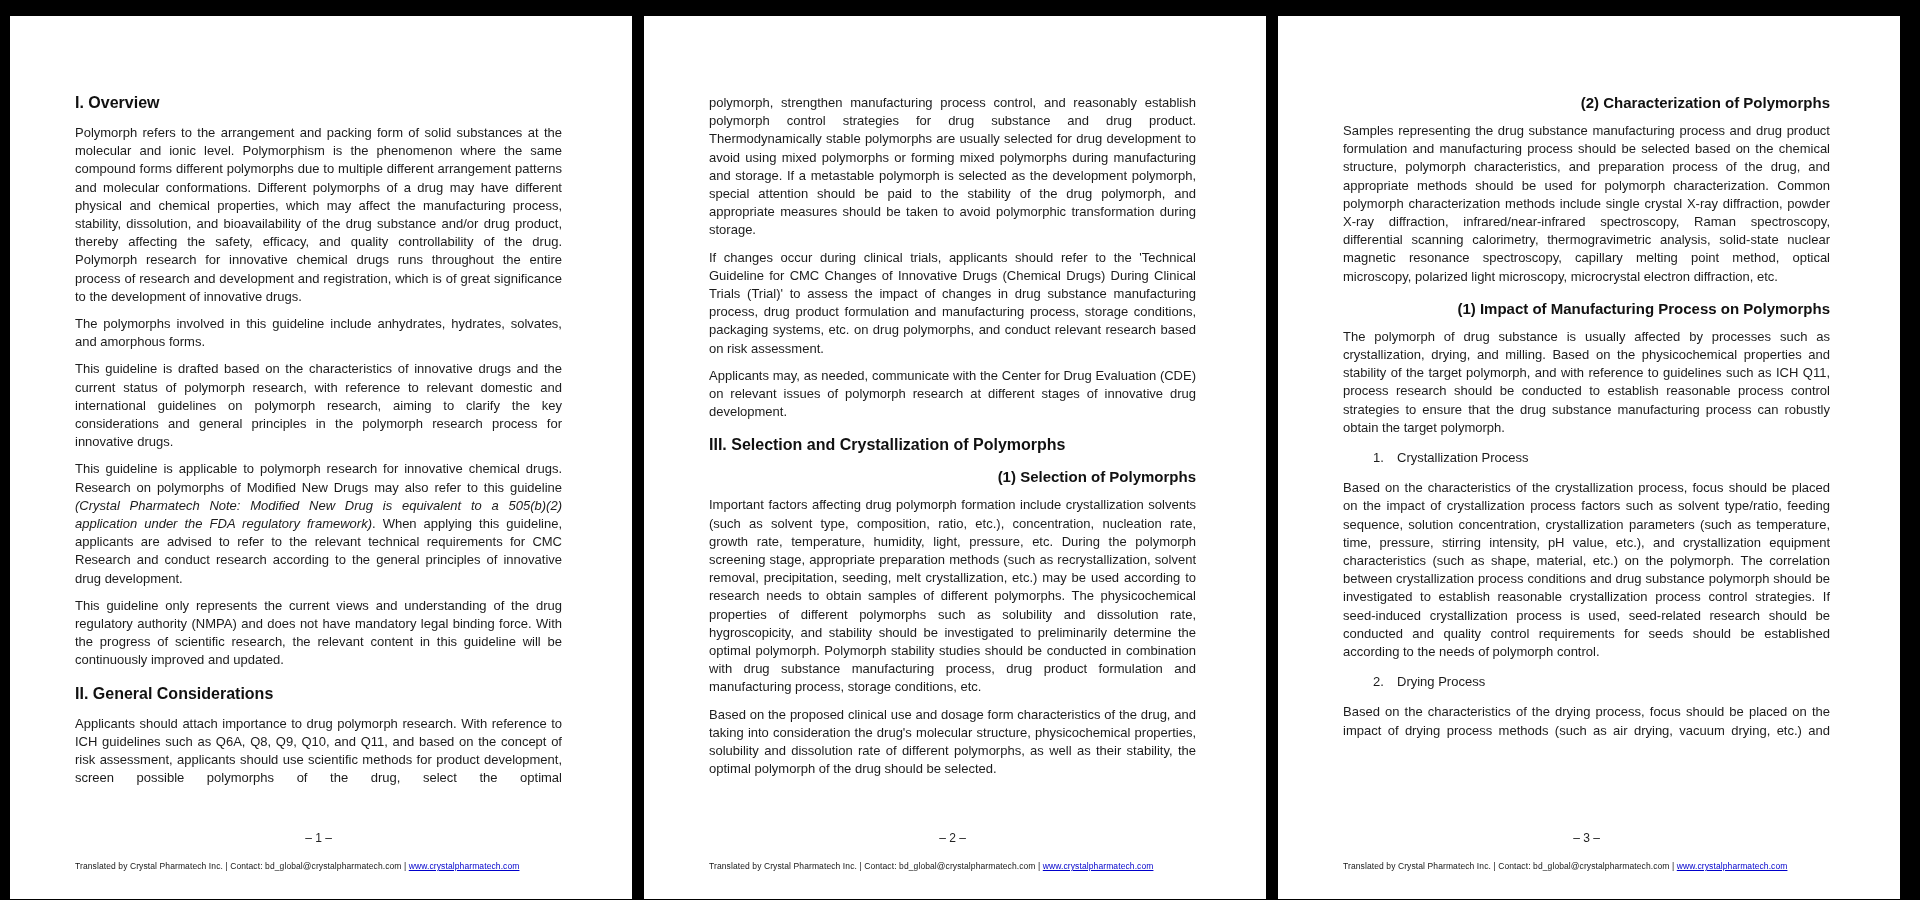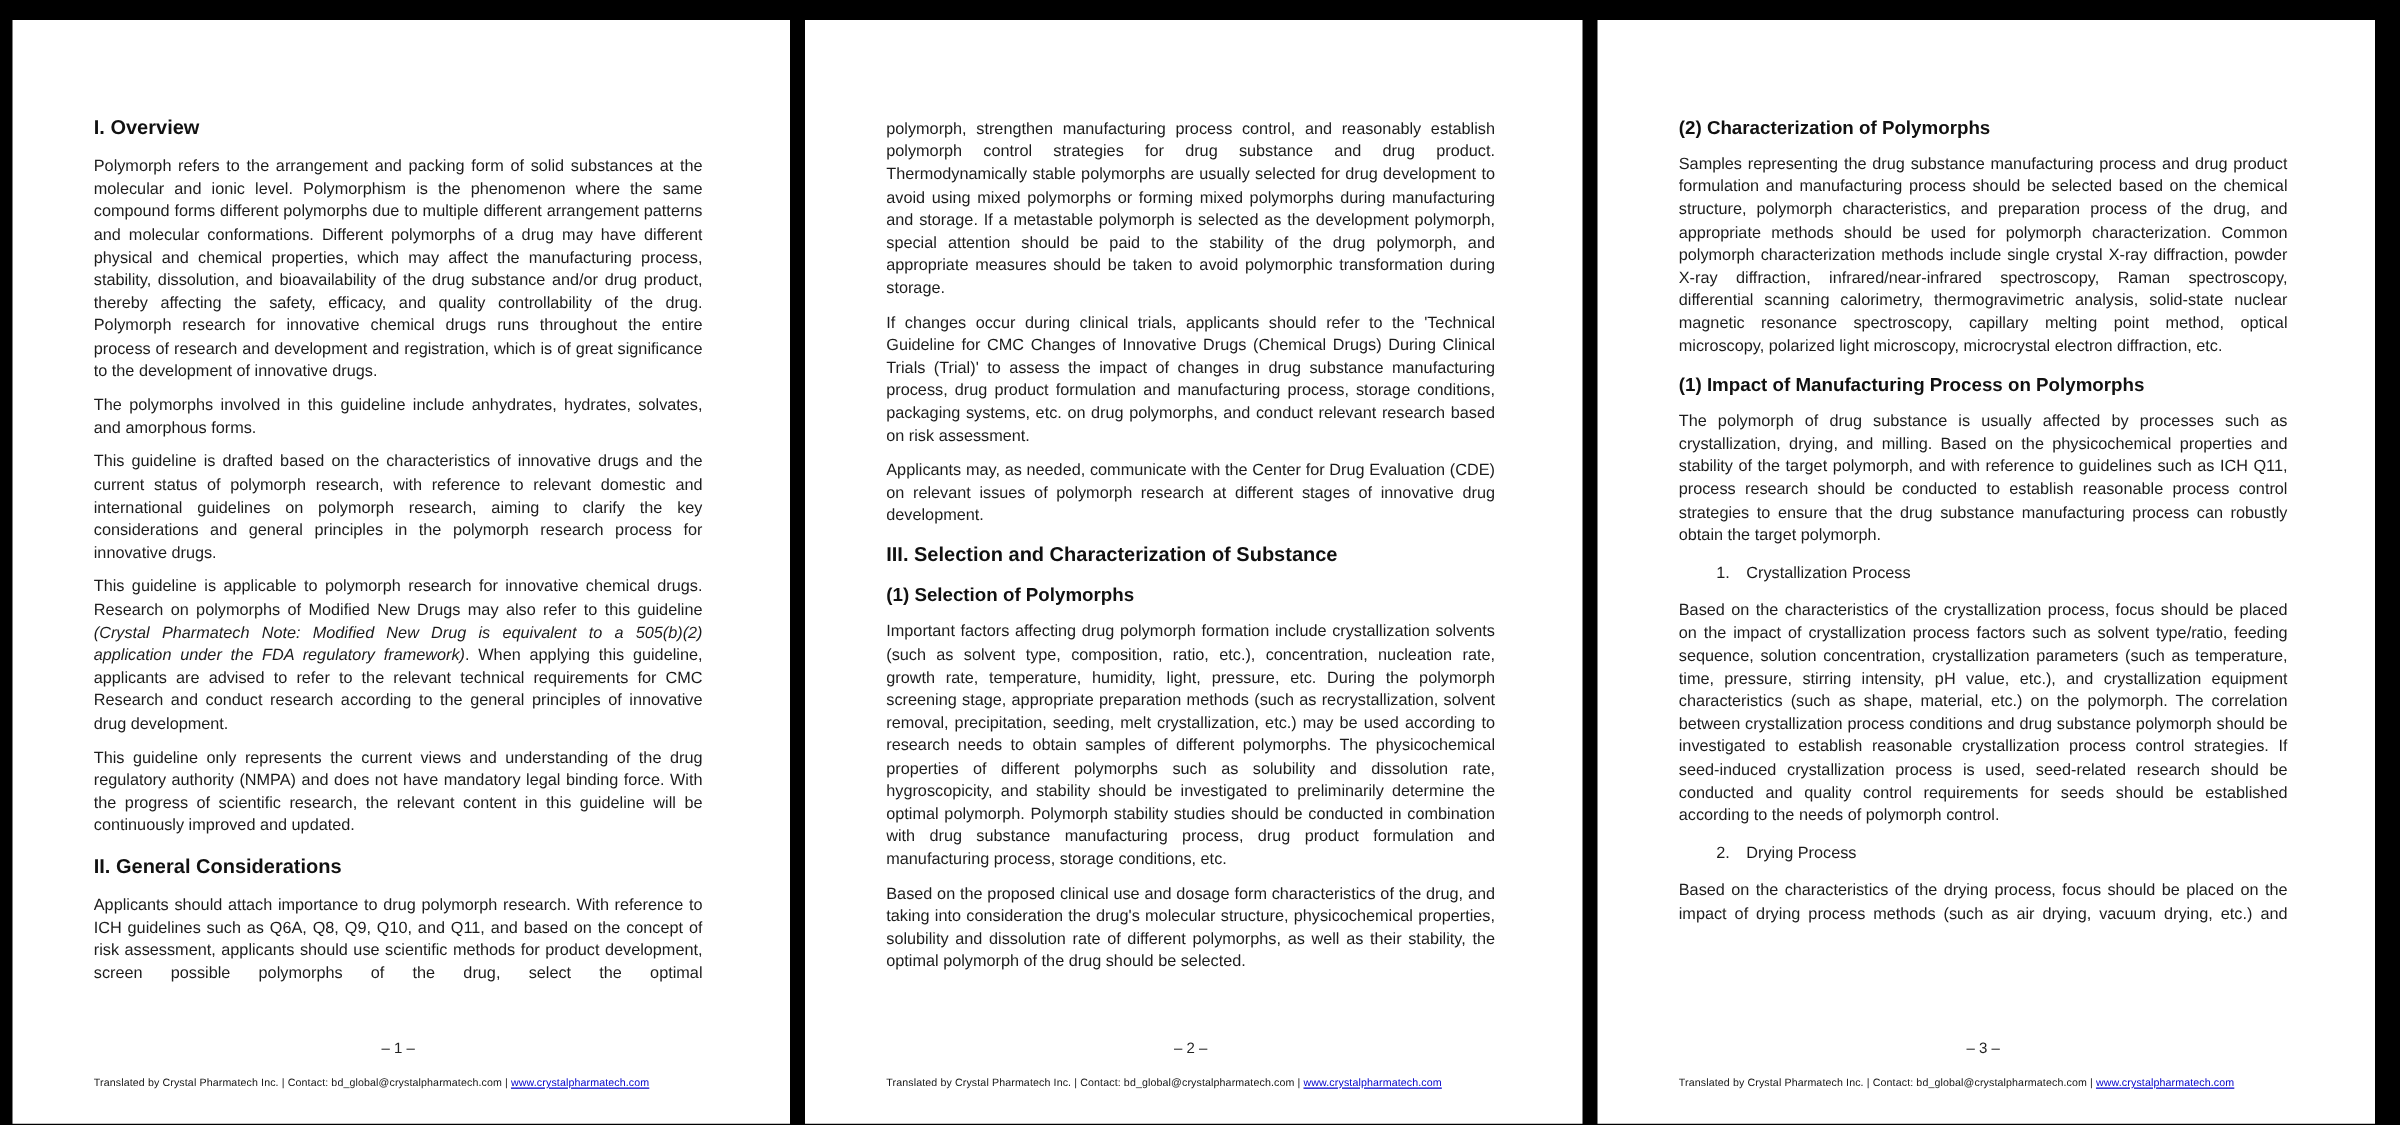--- a/index.html
+++ b/index.html
@@ -42,21 +42,21 @@
     color: #1c1c1c;
     margin: 0 0 9px 0;
   }
   .para.cont { text-align-last: justify; }
   .para em { font-style: italic; }
   .heading {
     font-weight: bold;
     color: #111111;
   }
   .h1 { font-size: 16px; margin: 15px 0 12px 0; }
-  .h2 { font-size: 15px; margin: 14px 0 11px 0; }
+  .h2 { font-size: 15px; margin: 14px 0 11px 0; text-align: right; }
   .page-content > :first-child { margin-top: 0; }
   .list-item {
     font-size: 13px;
     line-height: 18.2px;
     color: #1c1c1c;
     margin: 12px 0 12px 30px;
   }
   .li-num { display: inline-block; width: 24px; }
 
   .page-footer {
@@ -102,21 +102,21 @@
       <div class="page-number">– 1 –</div>
       <div class="footer-note"><span>Translated by Crystal Pharmatech Inc. | Contact: bd_global@crystalpharmatech.com | </span><a>www.crystalpharmatech.com</a></div>
     </div>
   </div>
 
   <div class="page" id="page2">
     <div class="page-content">
         <p class="para">polymorph, strengthen manufacturing process control, and reasonably establish polymorph control strategies for drug substance and drug product. Thermodynamically stable polymorphs are usually selected for drug development to avoid using mixed polymorphs or forming mixed polymorphs during manufacturing and storage. If a metastable polymorph is selected as the development polymorph, special attention should be paid to the stability of the drug polymorph, and appropriate measures should be taken to avoid polymorphic transformation during storage.</p>
         <p class="para">If changes occur during clinical trials, applicants should refer to the 'Technical Guideline for CMC Changes of Innovative Drugs (Chemical Drugs) During Clinical Trials (Trial)' to assess the impact of changes in drug substance manufacturing process, drug product formulation and manufacturing process, storage conditions, packaging systems, etc. on drug polymorphs, and conduct relevant research based on risk assessment.</p>
         <p class="para">Applicants may, as needed, communicate with the Center for Drug Evaluation (CDE) on relevant issues of polymorph research at different stages of innovative drug development.</p>
-        <div class="heading h1">III. Selection and Characterization of Substance</div>
+        <div class="heading h1">III. Selection and Crystallization of Polymorphs</div>
         <div class="heading h2">(1) Selection of Polymorphs</div>
         <p class="para">Important factors affecting drug polymorph formation include crystallization solvents (such as solvent type, composition, ratio, etc.), concentration, nucleation rate, growth rate, temperature, humidity, light, pressure, etc. During the polymorph screening stage, appropriate preparation methods (such as recrystallization, solvent removal, precipitation, seeding, melt crystallization, etc.) may be used according to research needs to obtain samples of different polymorphs. The physicochemical properties of different polymorphs such as solubility and dissolution rate, hygroscopicity, and stability should be investigated to preliminarily determine the optimal polymorph. Polymorph stability studies should be conducted in combination with drug substance manufacturing process, drug product formulation and manufacturing process, storage conditions, etc.</p>
         <p class="para">Based on the proposed clinical use and dosage form characteristics of the drug, and taking into consideration the drug's molecular structure, physicochemical properties, solubility and dissolution rate of different polymorphs, as well as their stability, the optimal polymorph of the drug should be selected.</p>
       </div>
     <div class="page-footer">
       <div class="page-number">– 2 –</div>
       <div class="footer-note"><span>Translated by Crystal Pharmatech Inc. | Contact: bd_global@crystalpharmatech.com | </span><a>www.crystalpharmatech.com</a></div>
     </div>
   </div>
 

